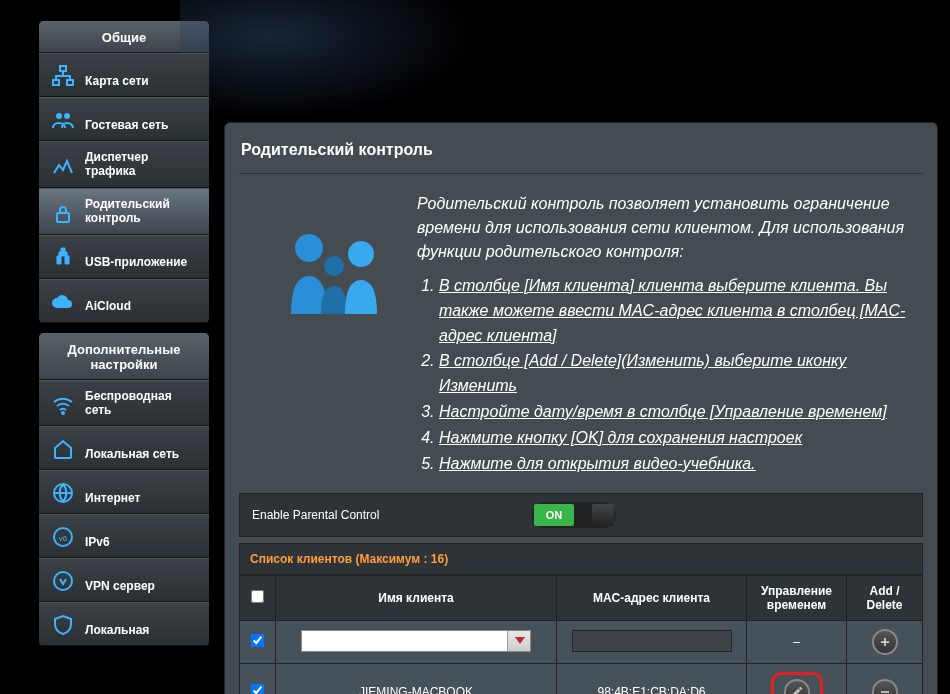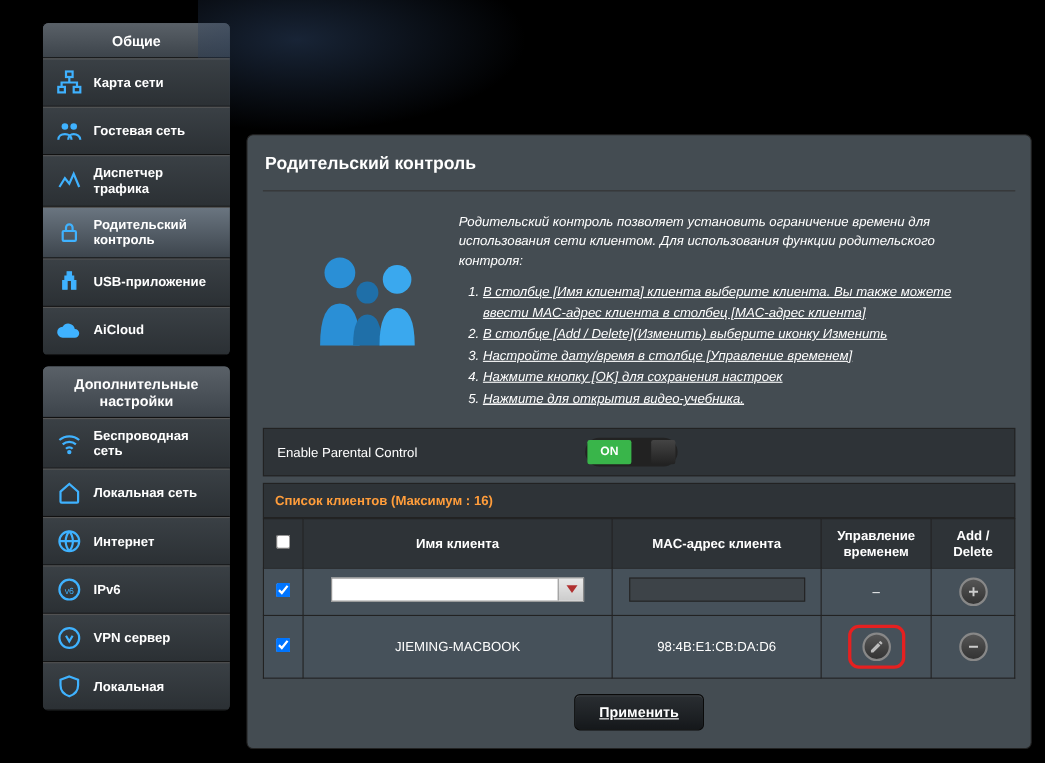--- a/index.html
+++ b/index.html
@@ -40,21 +40,21 @@
     text-align: center;
     font-weight: bold;
     padding: 9px 0 7px 0;
     color: #fff;
     font-size: 13px;
     background: linear-gradient(#5a6168, #3d444b);
     border-bottom: 1px solid #111;
   }
   .menu-item {
     display: flex;
-    align-items: center;
+    align-items: flex-end;
     padding: 8px 10px;
     min-height: 44px;
     border-top: 1px solid #555;
     border-bottom: 1px solid #111;
     background: linear-gradient(#3a4045, #2b3034);
     cursor: pointer;
     position: relative;
   }
   .menu-item:first-of-type { border-top: none; }
   .menu-item.active {
@@ -103,21 +103,21 @@
   .intro {
     display: flex;
     gap: 28px;
     padding: 18px 16px 16px 40px;
   }
   .intro-icon {
     width: 110px;
     flex-shrink: 0;
     padding-top: 34px;
   }
-  .intro-text { flex: 1; font-style: italic; font-size: 12px; }
+  .intro-text { flex: 1; font-style: italic; font-size: 16px; }
   .intro-desc { margin-bottom: 10px; line-height: 1.5; }
   ol { padding-left: 22px; line-height: 1.55; }
   ol li { margin-bottom: 1px; text-decoration: underline; }
   .video-link { text-decoration: underline; cursor: pointer; text-align: center; }
 
   .setting-row {
     display: flex;
     align-items: center;
     background: #2e3337;
     border: 1px solid #222;

